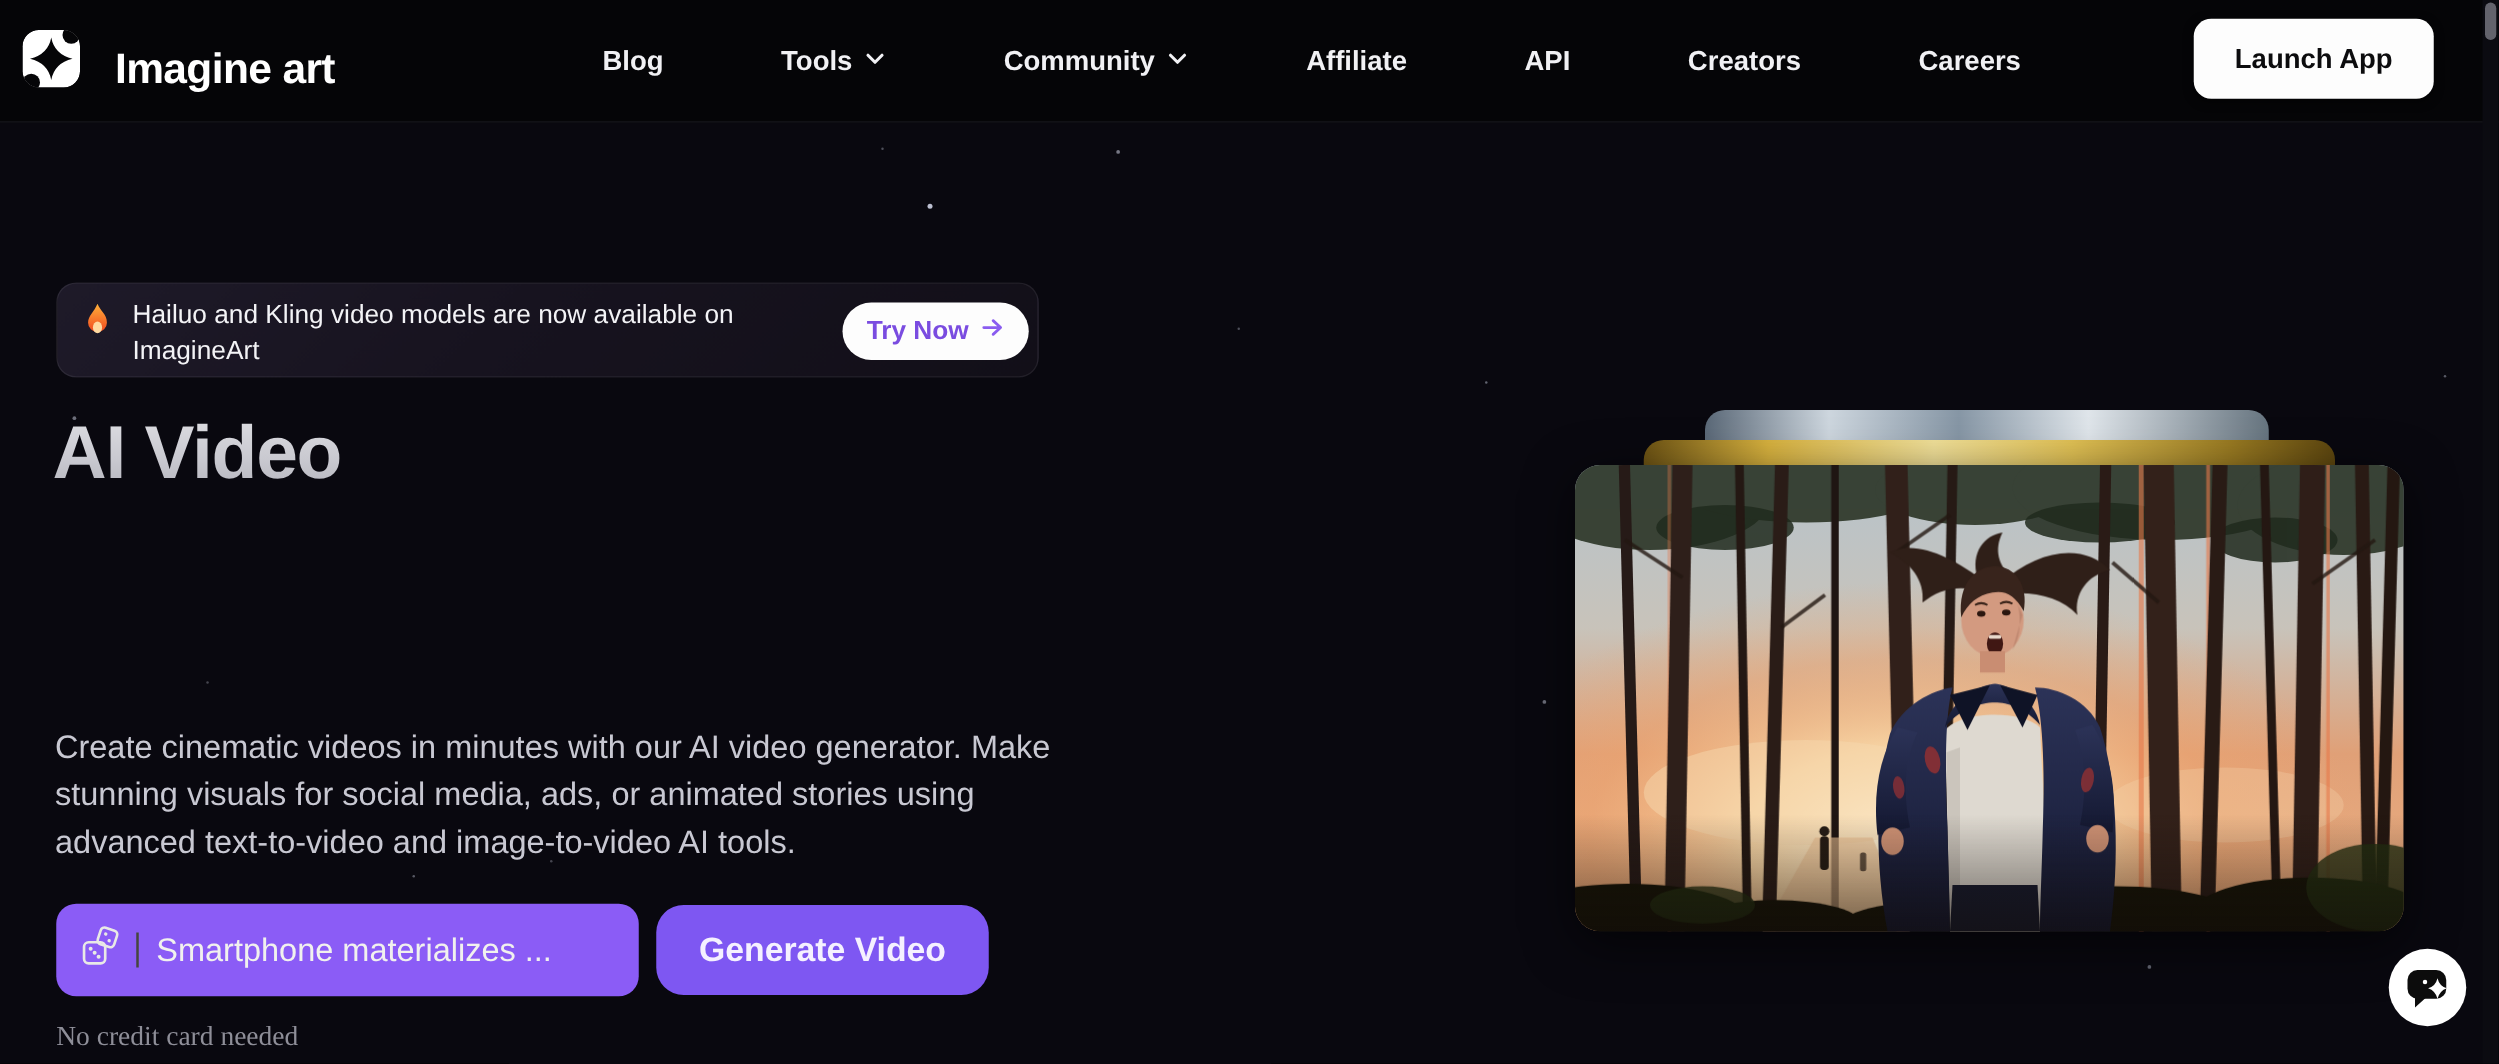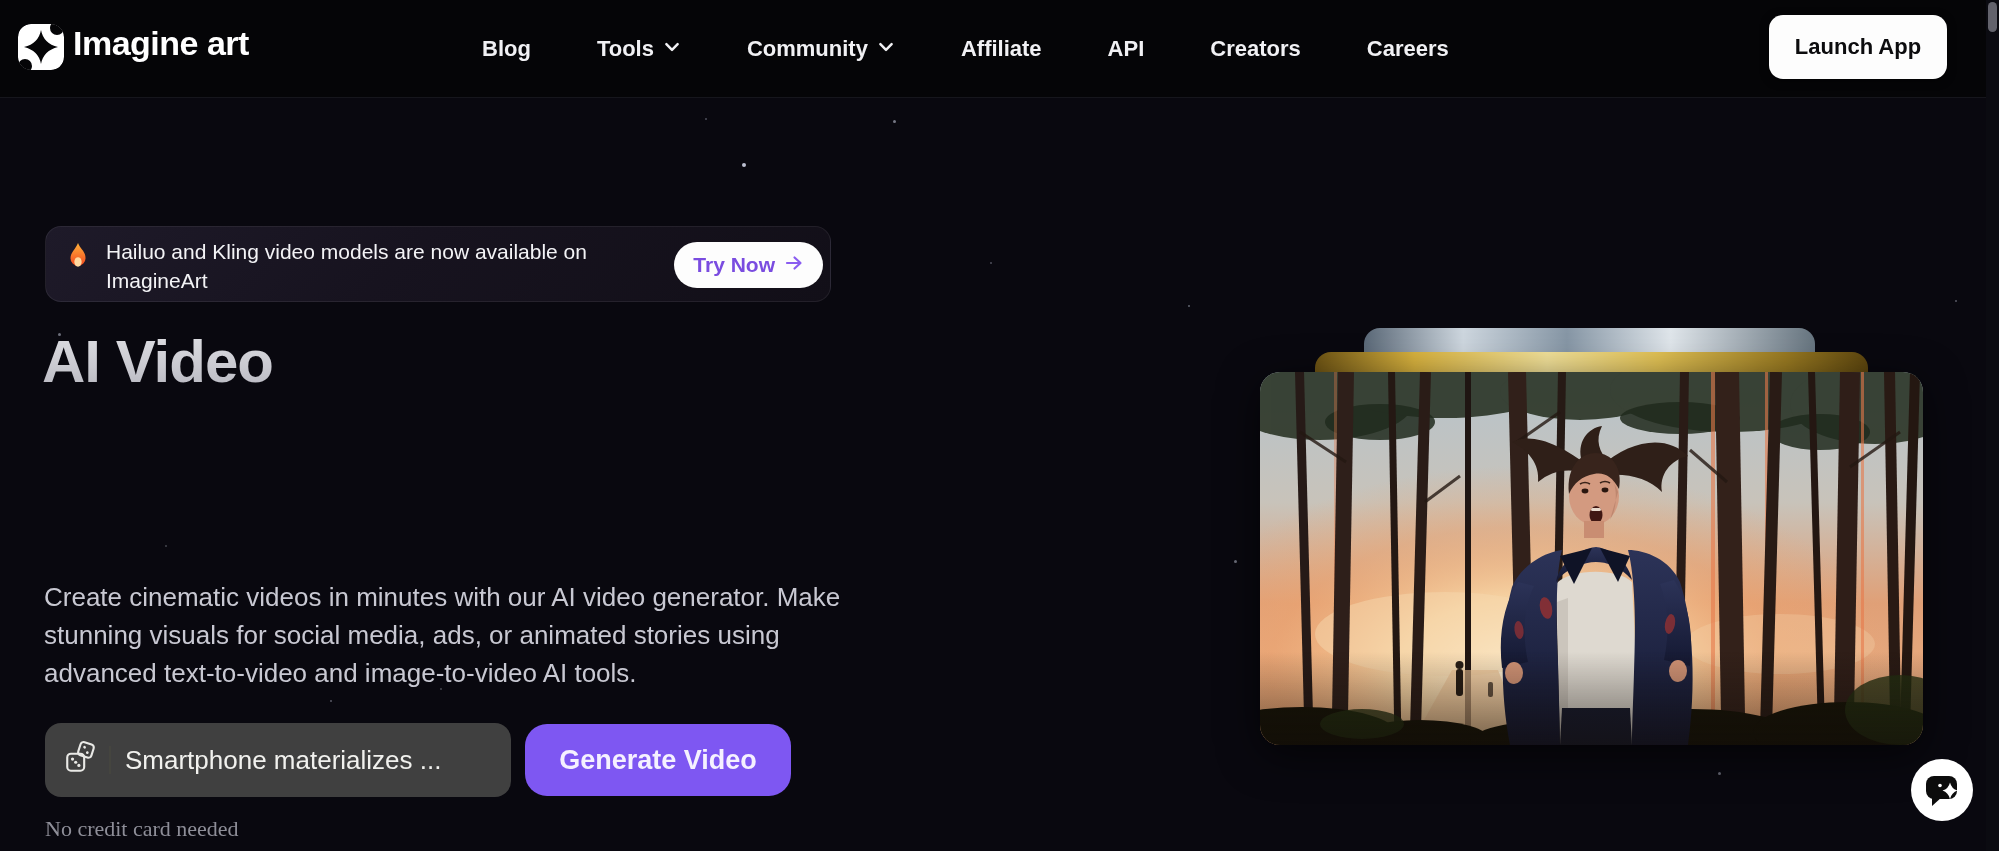--- a/index.html
+++ b/index.html
@@ -7,26 +7,26 @@
   body { font-family:"Liberation Sans", sans-serif; }
   .page {
     position:relative; width:1999px; height:851px;
     background:#09080f; overflow:hidden;
   }
   
   .header {
     position:absolute; left:0; top:0; width:1999px; height:98px;
     background:#050507; border-bottom:1px solid #16161c; z-index:20;
   }
-  .logo { position:absolute; left:18px; top:24px; display:flex; align-items:flex-start; gap:9px; cursor:pointer; }
+  .logo { position:absolute; left:18px; top:24px; display:flex; align-items:flex-end; gap:28px; cursor:pointer; }
   .logo-text { color:#fff; font-size:34px; font-weight:700; letter-spacing:-0.5px; }
-  .nav { position:absolute; left:482px; top:0; height:98px; display:flex; align-items:center; gap:66px; }
+  .nav { position:absolute; left:482px; top:0; height:98px; display:flex; align-items:center; gap:94px; }
   .nav-item { display:flex; align-items:center; gap:9px; color:#f1f1f4; font-size:22px; font-weight:700; cursor:pointer; }
   .launch-btn {
-    position:absolute; right:52px; top:15px; width:178px; height:64px;
+    position:absolute; right:52px; top:15px; width:192px; height:64px;
     background:#fdfdfd; border:none; border-radius:14px;
     font-family:"Liberation Sans", sans-serif;
     font-size:22px; font-weight:700; color:#0c0c0e; cursor:pointer;
     box-shadow:0 2px 8px rgba(0,0,0,.5);
   }
   
   .scrollbar-track { position:absolute; right:0; top:0; width:13px; height:851px; background:#0b0b11; z-index:40; }
   .scrollbar-thumb { position:absolute; left:2px; top:2px; width:9px; height:30px; background:#63636c; border-radius:5px; }
   
   .star { position:absolute; background:#cfd4e6; border-radius:50%; z-index:1; }
@@ -55,21 +55,21 @@
     background:linear-gradient(180deg,#ebebee 0%,#c9c9d0 55%,#a6a6b0 100%);
     -webkit-background-clip:text; background-clip:text; color:transparent;
   }
   .hero-desc {
     position:absolute; left:44px; top:578px; width:810px; z-index:5;
     color:#c8c8d2; font-size:26px; line-height:38px; font-weight:400;
   }
   
   .prompt-box {
     position:absolute; left:45px; top:723px; width:466px; height:74px;
-    background:#404040; border-radius:16px; z-index:5;
+    background:#8b5cf6; border-radius:16px; z-index:5;
     display:flex; align-items:center; padding:0 18px;
   }
   .prompt-divider { width:2px; height:28px; background:#45453f; margin:0 14px 0 10px; }
   .prompt-input {
     flex:1; background:transparent; border:none; outline:none;
     font-family:"Liberation Sans", sans-serif;
     font-size:26px; color:#f1f1ee;
   }
   .prompt-input::placeholder { color:#f1f1ee; opacity:1; }
   .generate-btn {

